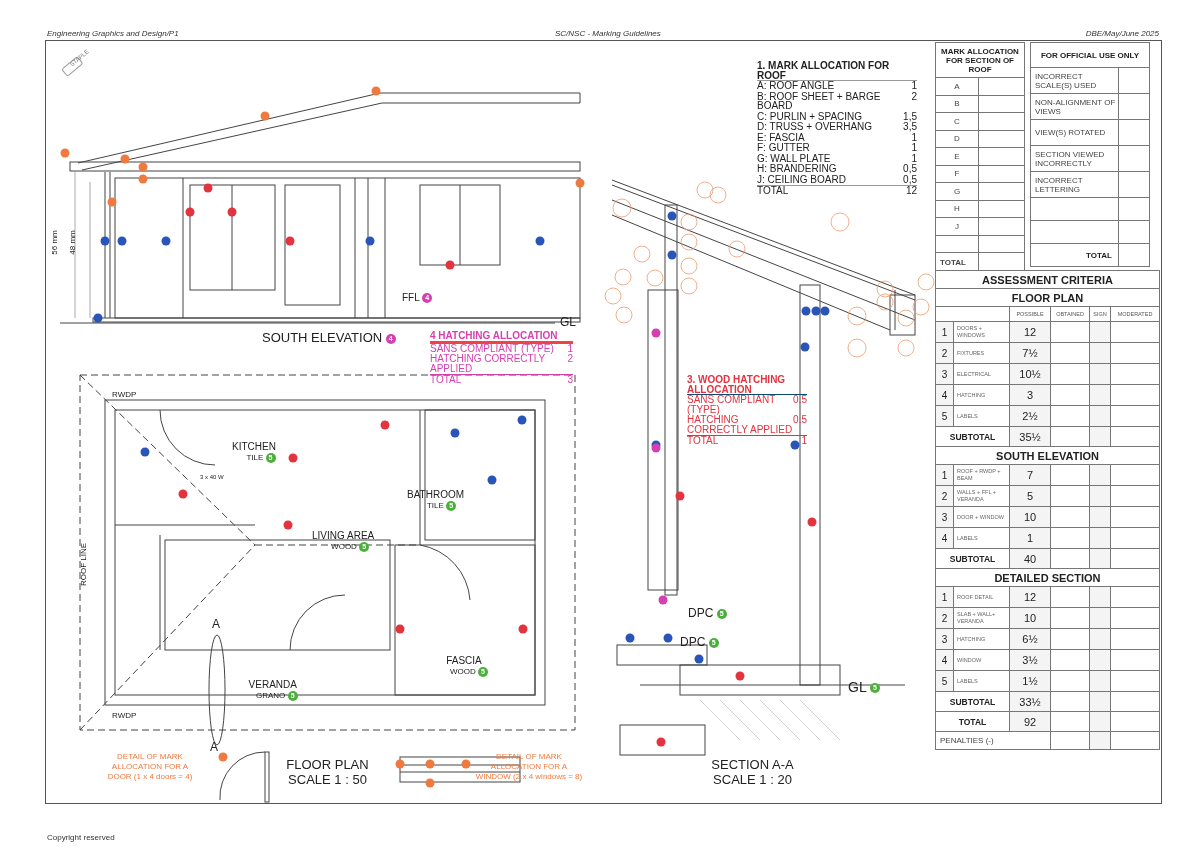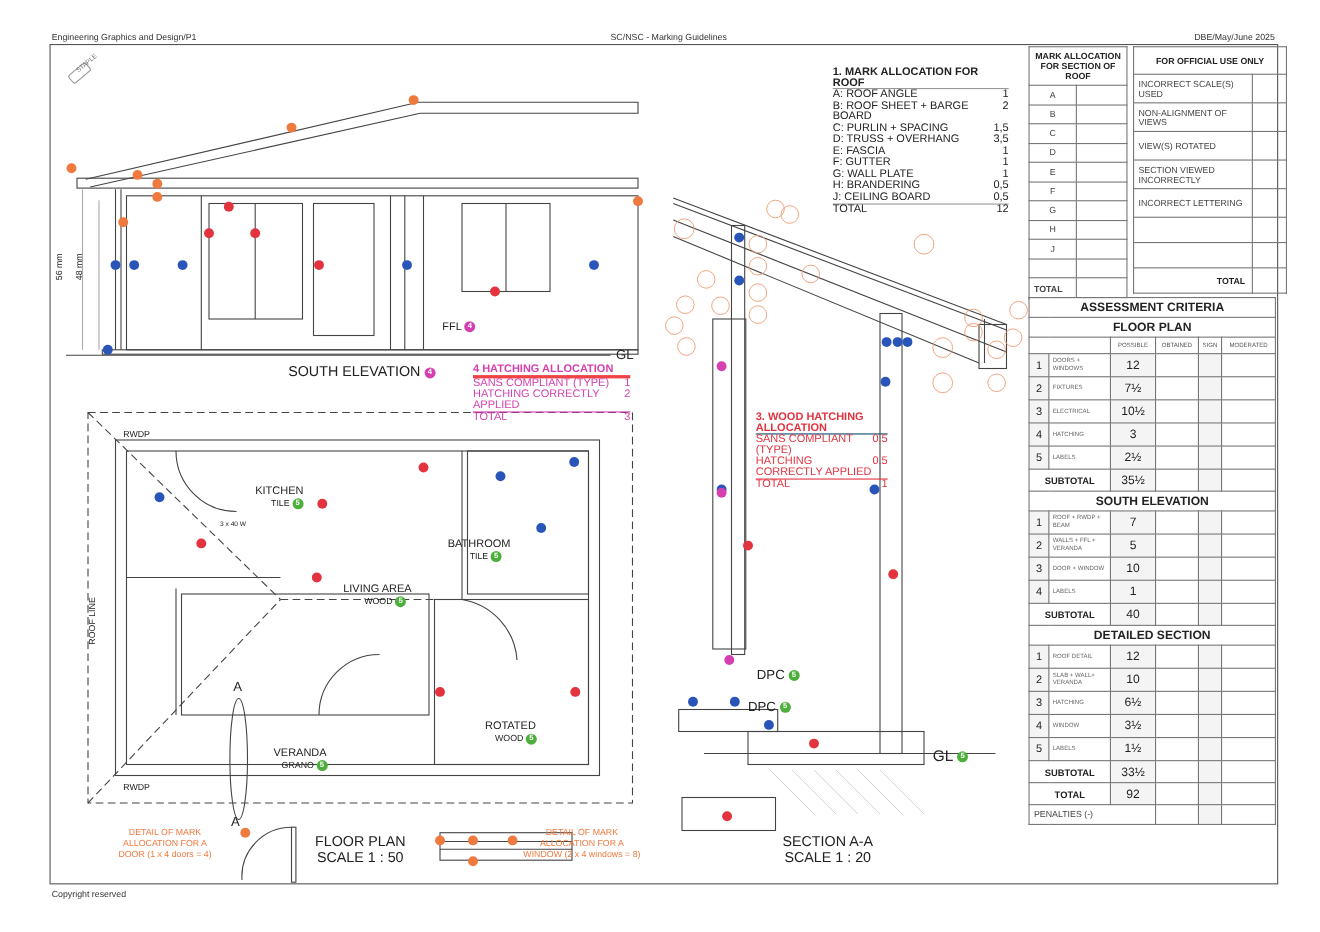--- a/index.html
+++ b/index.html
@@ -1,20 +1,20 @@
 <!DOCTYPE html>
 <html><head>
 <meta charset="utf-8">
 <style>
   html, body { margin:0; padding:0; background:#ffffff; }
   body { width:1200px; height:847px; position:relative; overflow:hidden;
          font-family:"Liberation Sans", sans-serif; color:#222; }
-  .hdr { position:absolute; top:29px; font-size:8px; color:#333; }
+  .hdr { position:absolute; top:29px; font-size:8px; font-style:italic; color:#333; }
   .frame { position:absolute; left:45px; top:40px; width:1115px; height:762px; border:1px solid #555; }
-  .copyright { position:absolute; left:47px; top:808px; font-size:8px; color:#333; }
+  .copyright { position:absolute; left:47px; top:833px; font-size:8px; color:#333; }
   svg.draw { position:absolute; left:0; top:0; }
   .lbl { position:absolute; font-size:11px; color:#222; white-space:nowrap; }
   .title-big { position:absolute; font-size:13px; color:#222; text-align:center; line-height:15px; }
   .badge { display:inline-block; width:10px; height:10px; border-radius:50%; color:#fff;
            font-size:7px; line-height:10px; text-align:center; font-weight:bold; vertical-align:middle; }
   .b-green { background:#4caf3c; } .b-pink { background:#d63fb0; }
   .alloc { position:absolute; font-size:10px; line-height:9.5px; }
   .alloc .row { display:flex; justify-content:space-between; border-bottom:1px solid transparent; }
   .alloc .head { font-weight:bold; }
   .roof-alloc { left:757px; top:61px; width:160px; color:#222; }
@@ -28,21 +28,21 @@
   .wood-alloc .total { border-top:1px solid #e2333f; }
   .detail-note { position:absolute; font-size:8px; color:#ef7a3f; text-align:center; line-height:10px; }
   
   table { border-collapse:collapse; position:absolute; font-family:"Liberation Sans", sans-serif; }
   td, th { border:1px solid #777; padding:0; }
   .t-roof { left:935px; top:42px; width:90px; font-size:8px; }
   .t-roof th { font-size:8px; font-weight:bold; height:34px; line-height:9px; }
   .t-roof td { height:16.5px; text-align:center; color:#444; }
   .t-roof td.blank { width:45px; }
   .t-roof td.tot { font-weight:bold; text-align:left; padding-left:4px; height:18px; }
-  .t-off { left:1030px; top:42px; width:140px; font-size:8px; }
+  .t-off { left:1030px; top:42px; width:120px; font-size:8px; }
   .t-off th { font-weight:bold; height:24px; font-size:8px; }
   .t-off td.lab { text-align:left; padding-left:4px; color:#444; line-height:9px; height:25px; }
   .t-off td.sp { height:22px; }
   .t-off td.tot { text-align:right; padding-right:6px; font-weight:bold; height:22px; }
   .t-off td.blank { width:30px; }
   .t-assess { left:935px; top:270px; width:225px; font-size:8px; }
   .t-assess .sec { font-weight:bold; font-size:11px; text-align:center; height:17px; background:#fff; }
   .t-assess .colh { font-size:5.5px; color:#555; height:14px; text-align:center; }
   .t-assess td.num { width:17px; text-align:center; font-size:10px; height:20px; background:#f4f4f4; }
   .t-assess td.crit { width:52px; font-size:5.5px; color:#666; padding-left:3px; line-height:7px; }
@@ -426,21 +426,21 @@
 </div>
 <div class="lbl" style="left:407px;top:489px;text-align:center;font-size:10px;line-height:11px;">
   <div>BATHROOM</div>
   <div style="font-size:8px;margin-left:12px"><span>TILE</span> <span class="badge b-green">5</span></div>
 </div>
 <div class="lbl" style="left:312px;top:530px;text-align:center;font-size:10px;line-height:11px;">
   <div>LIVING AREA</div>
   <div style="font-size:8px;margin-left:14px"><span>WOOD</span> <span class="badge b-green">5</span></div>
 </div>
 <div class="lbl" style="left:440px;top:655px;text-align:center;font-size:10px;line-height:11px;">
-  <div>ROTATED</div>
+  <div>FASCIA</div>
   <div style="font-size:8px;margin-left:10px"><span>WOOD</span> <span class="badge b-green">5</span></div>
 </div>
 <div class="lbl" style="left:248px;top:679px;text-align:center;font-size:10px;line-height:11px;">
   <div>VERANDA</div>
   <div style="font-size:8px;margin-left:8px"><span>GRANO</span> <span class="badge b-green">5</span></div>
 </div>
 
 <div class="detail-note" style="left:100px;top:752px;width:100px;">DETAIL OF MARK ALLOCATION FOR A DOOR (1 x 4 doors = 4)</div>
 <div class="detail-note" style="left:474px;top:752px;width:110px;">DETAIL OF MARK ALLOCATION FOR A WINDOW (2 x 4 windows = 8)</div>
 <div class="title-big" style="left:280px;top:757px;width:95px;">

